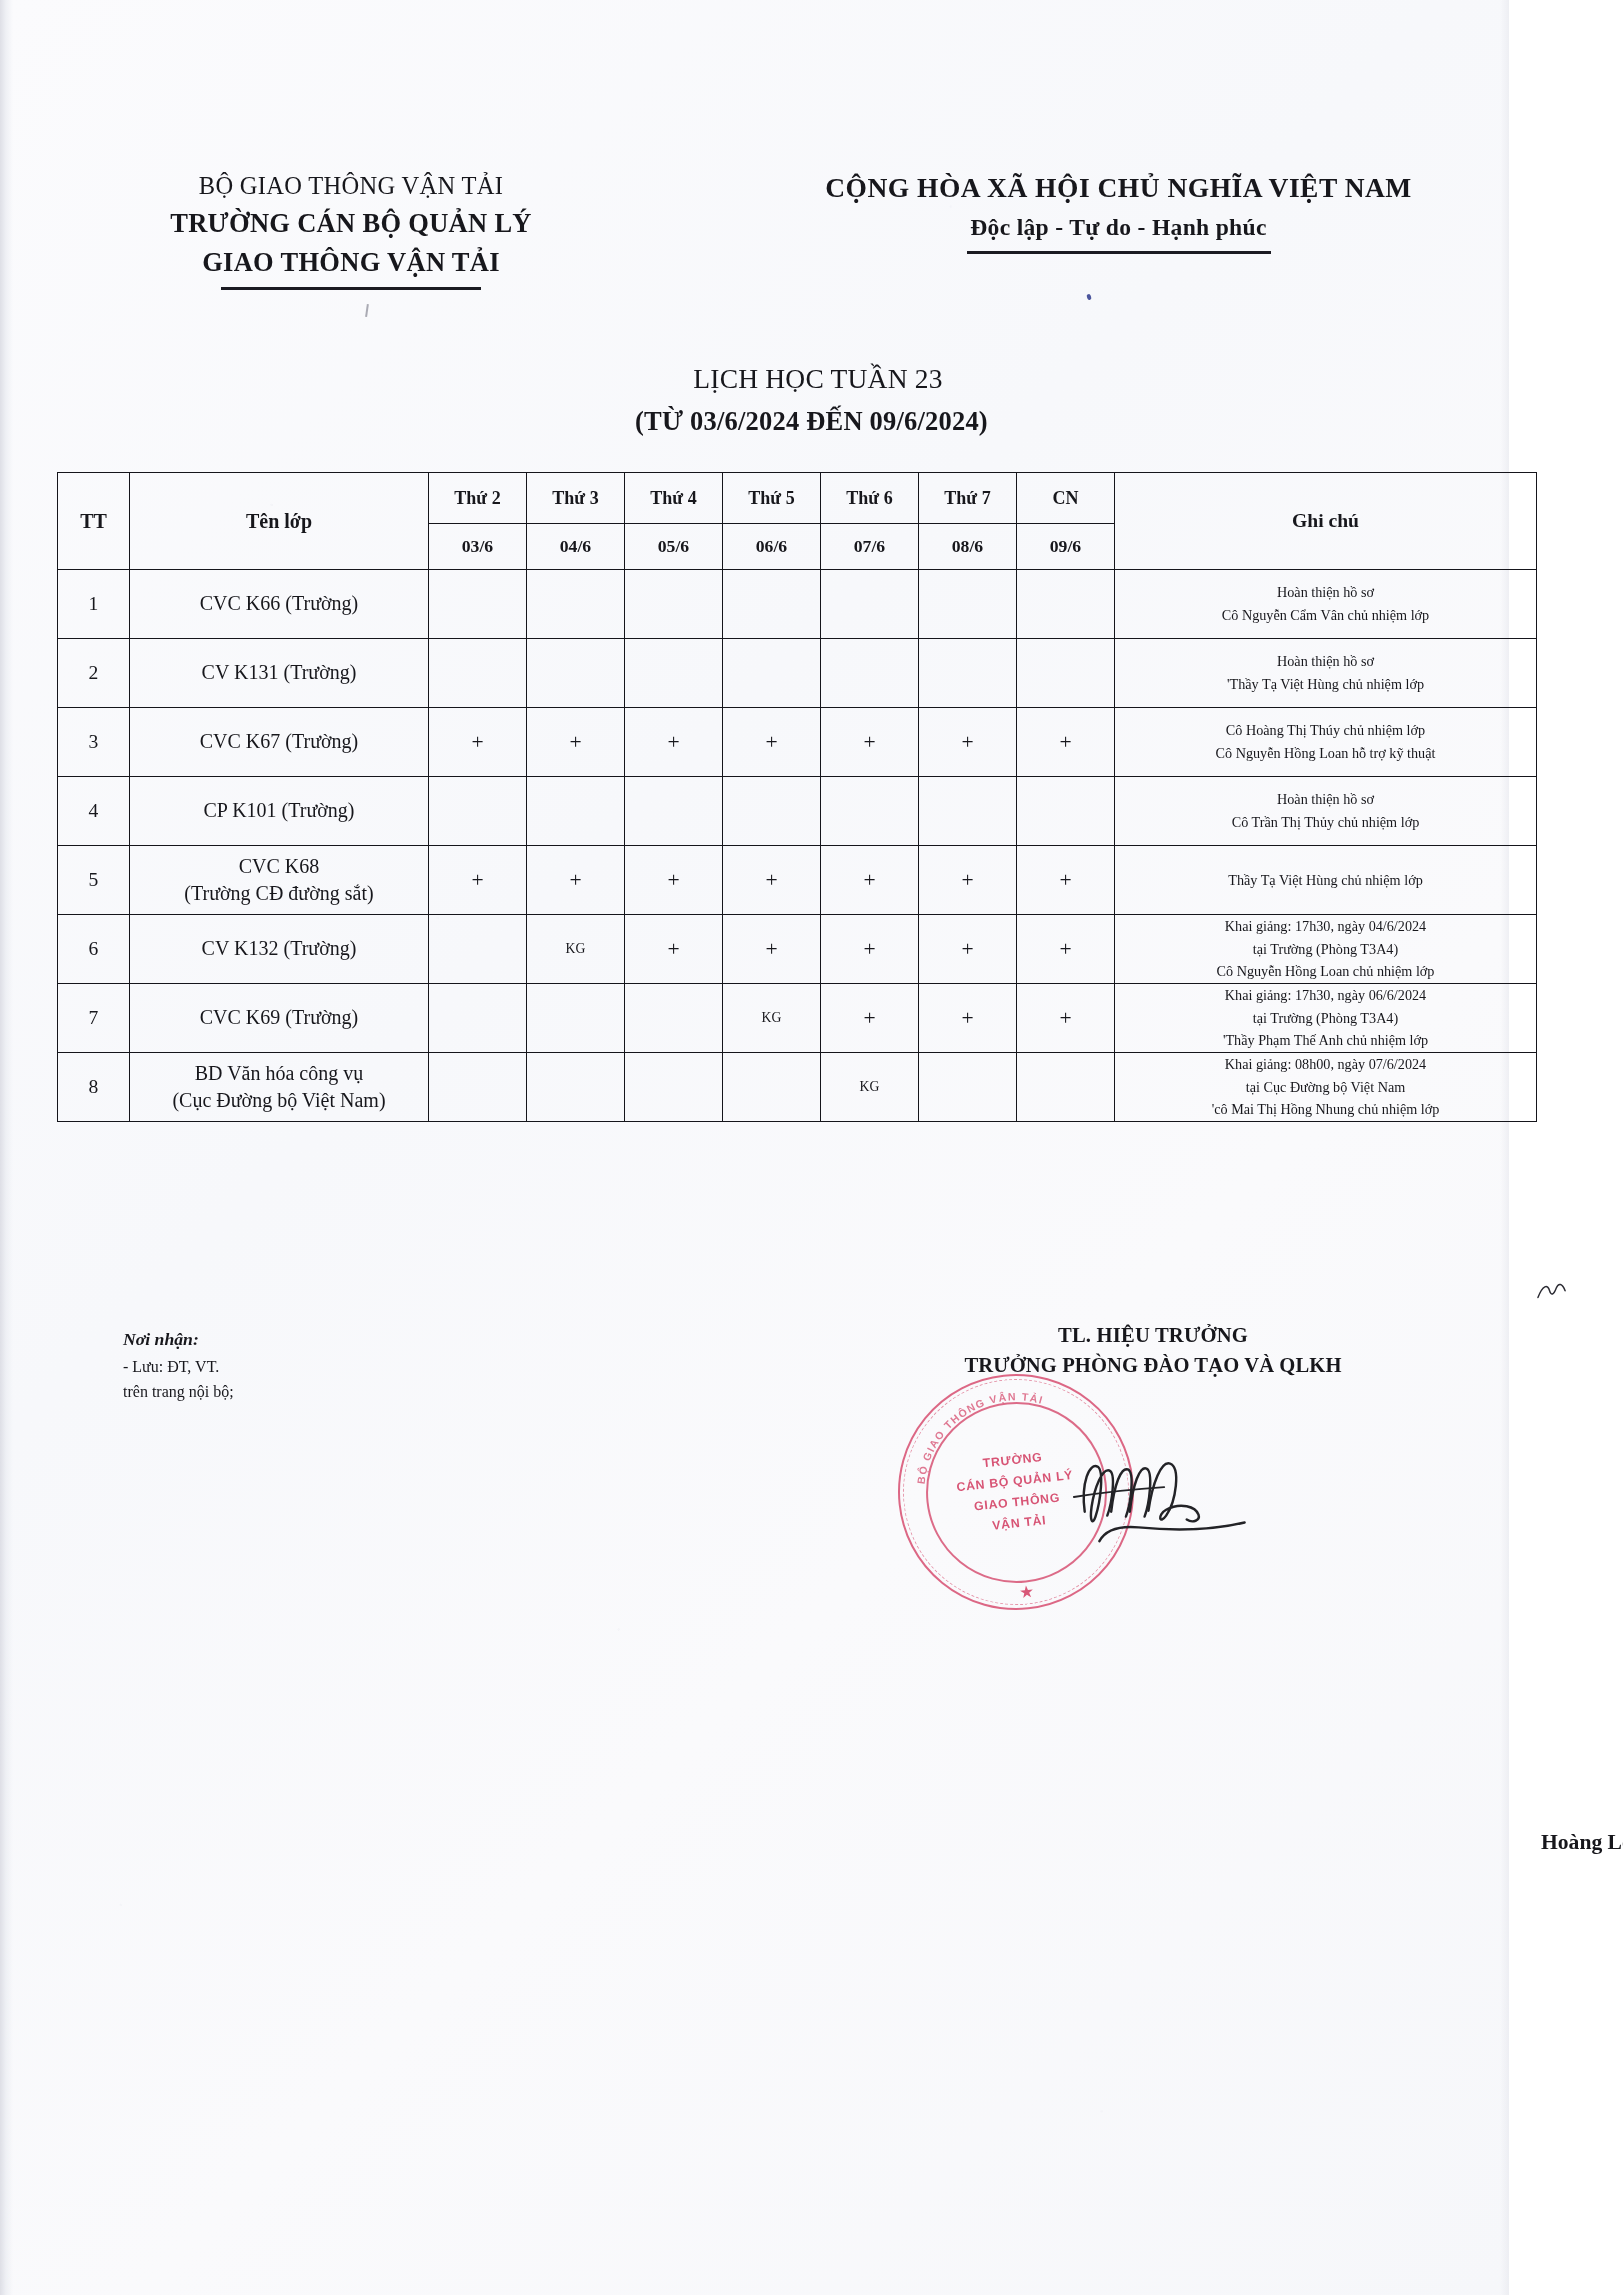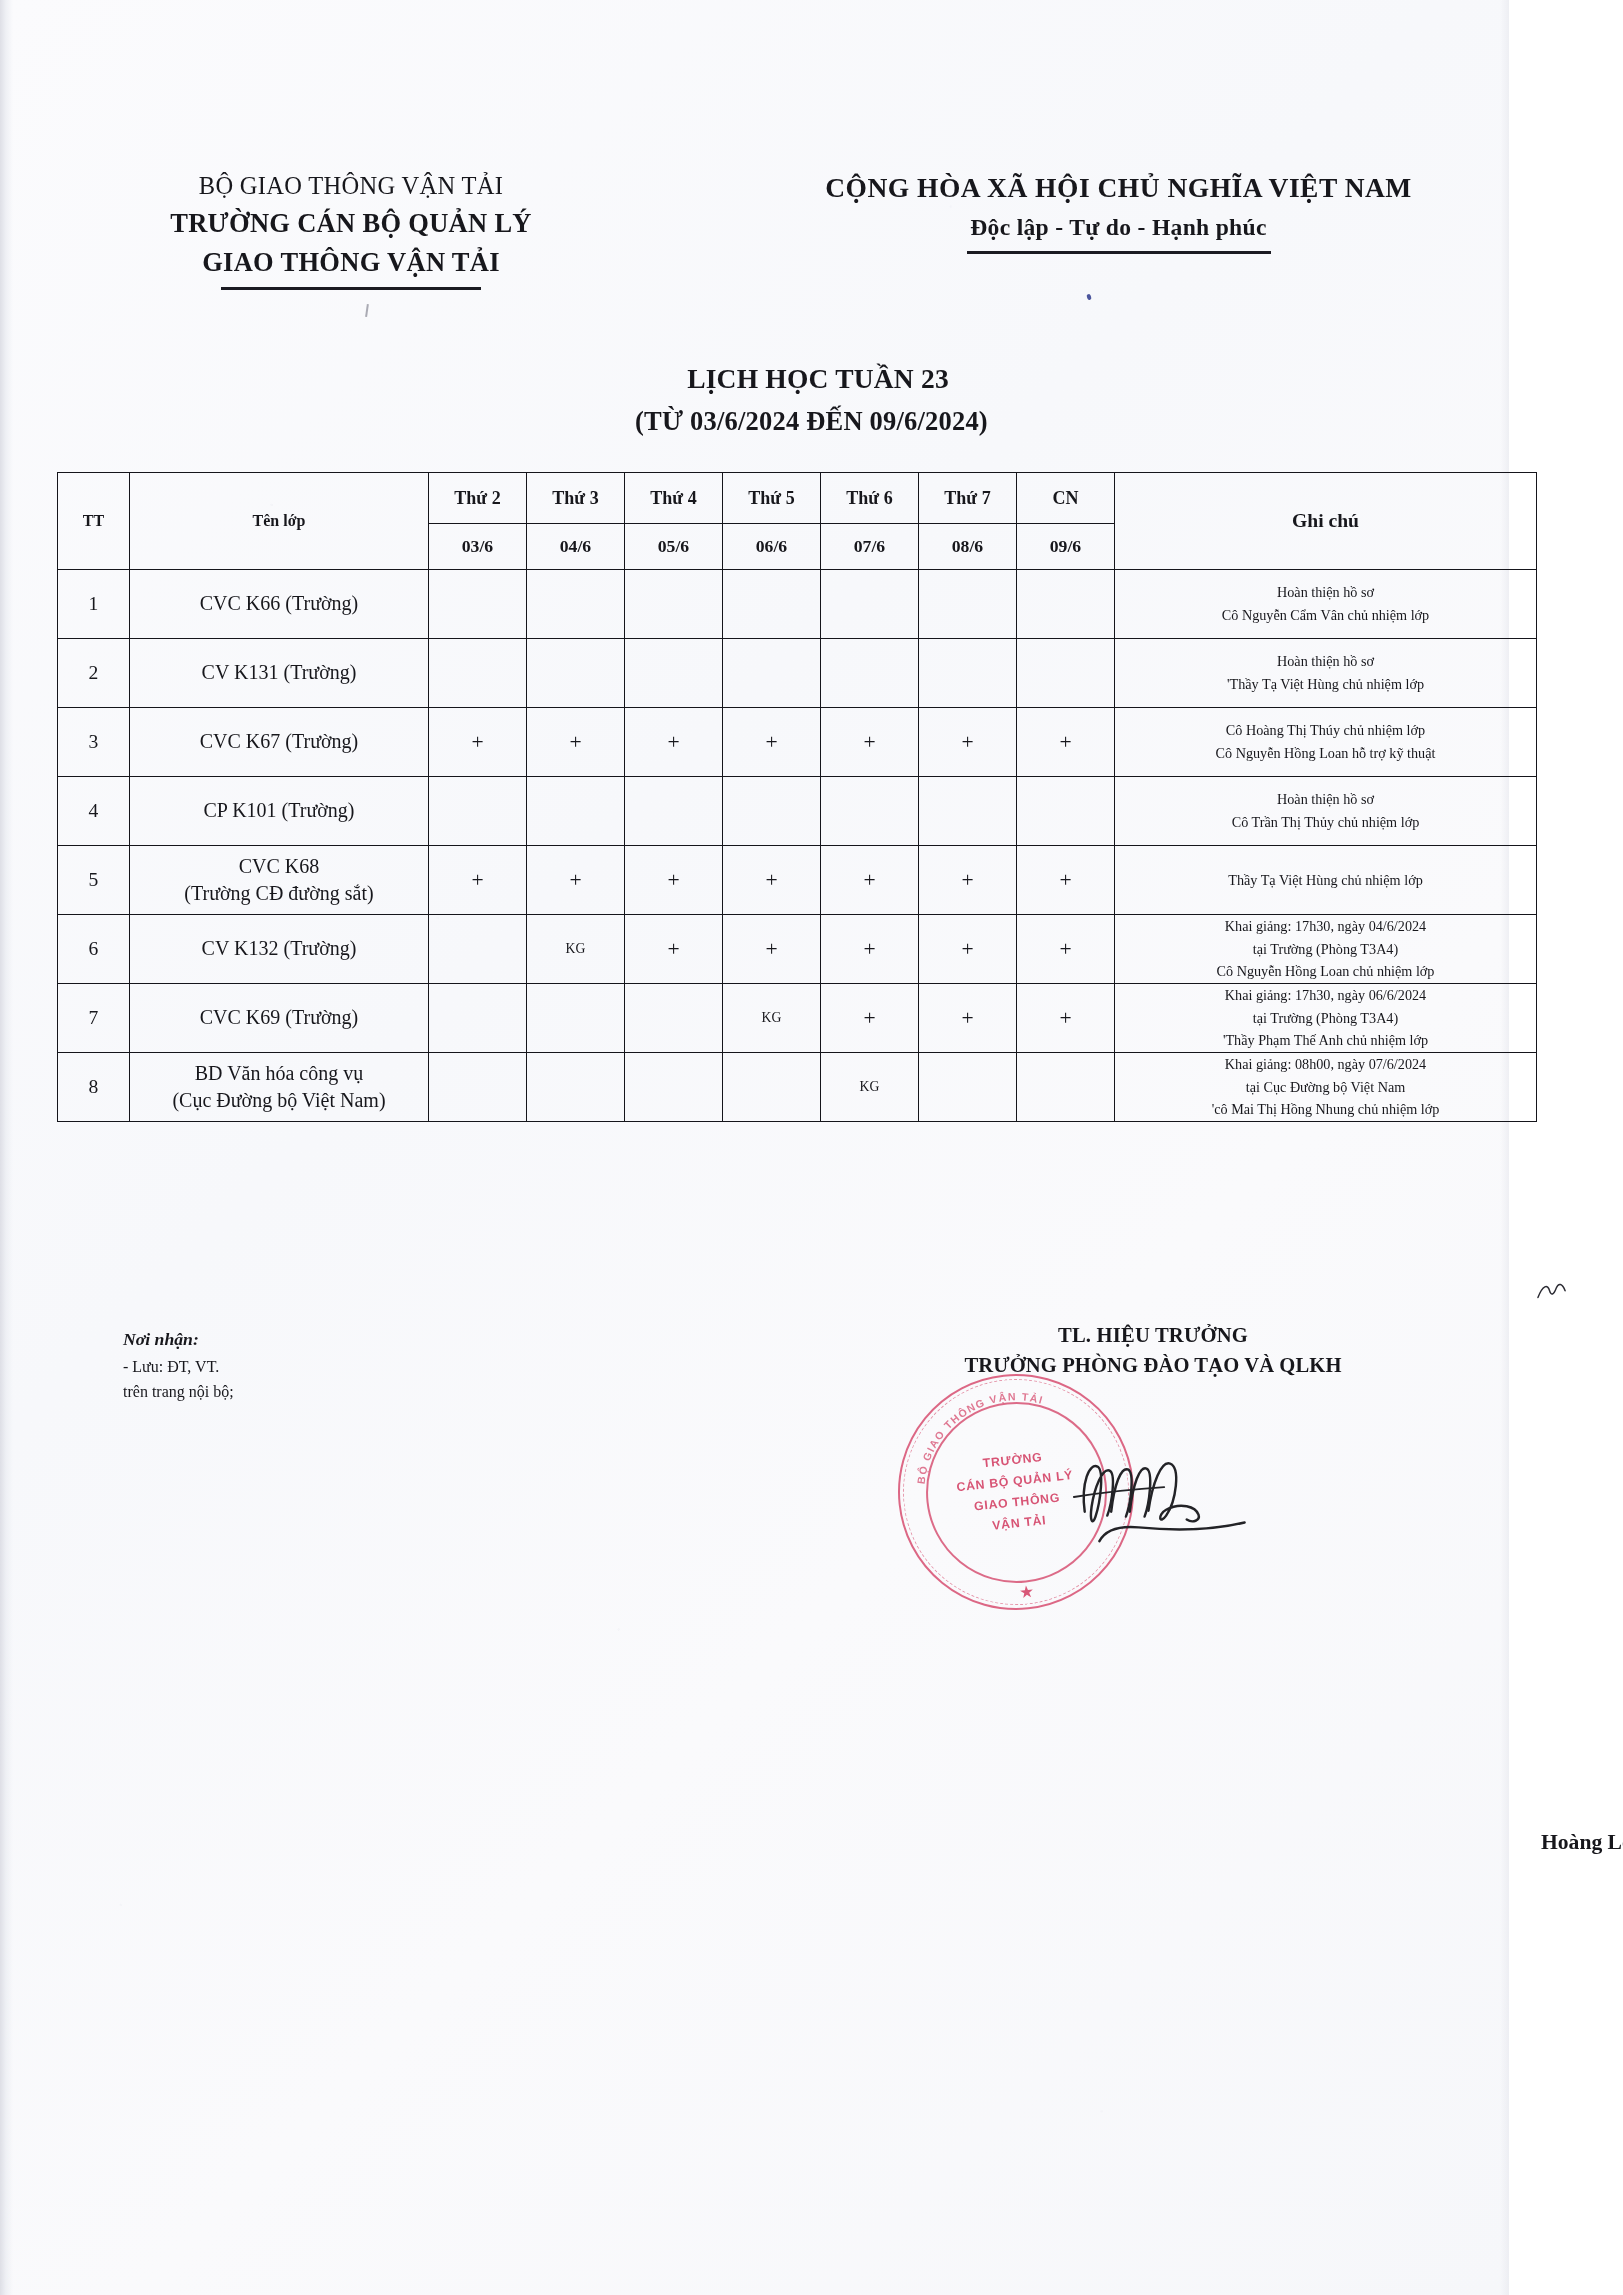--- a/index.html
+++ b/index.html
@@ -64,21 +64,21 @@
     position:absolute; left:1087px; top:294px; width:4.4px; height:5.9px;
     background:#2e3a8c; border-radius:40%; transform:rotate(-18deg); opacity:.85;
   }
   .stray-tick{
     position:absolute; left:366px; top:304px; width:1.5px; height:12.8px;
     background:#6a6a78; transform:rotate(8deg); opacity:.55;
   }
 
   
   .title-block { position:absolute; left:0; top:358px; width:1623px; text-align:center; }
-  .title-1 { font-size:27.5px; font-weight:700; line-height:42px; letter-spacing:0.2px;padding-left:13px; }
+  .title-1 { font-size:27.5px; font-weight:400; line-height:42px; letter-spacing:0.2px;padding-left:13px; }
   .title-2 { font-size:26.5px; font-weight:700; line-height:42px; letter-spacing:0.2px; }
 
   
   .tbl-wrap { position:absolute; left:57px; top:472px; width:1480px; }
   table.sched {
     width:1480px; border-collapse:collapse; table-layout:fixed;
     background:transparent;
   }
   table.sched td, table.sched th {
     border:1.5px solid #15151b;
@@ -86,21 +86,21 @@
     font-weight:400;
   }
   table.sched thead th {
     font-weight:700;
   }
   .c-tt   { width:72px; }
   .c-name { width:299px; }
   .c-day  { width:98px; }
   .c-note { width:422px; }
 
-  th.h-tt, th.h-name { font-size:16px; }
+  th.h-tt, th.h-name { font-size:20px; }
   th.h-day { font-size:18px; height:51px; }
   th.h-date{ font-size:17.7px; height:46px; font-weight:400; }
   th.h-note{ font-size:19.6px; }
 
   td.cell-tt   { font-size:19.6px; height:69px; }
   td.cell-name { font-size:20px; text-align:left; padding-left:10.8px; line-height:27.5px; }
   td.cell-day  { font-size:21.6px; }
   td.cell-day.kg { font-size:13.7px; letter-spacing:0.2px; }
   td.cell-note { font-size:14.2px; line-height:22.6px; padding:3.9px 4.9px; }
   .note-l { display:block; white-space:nowrap; }

